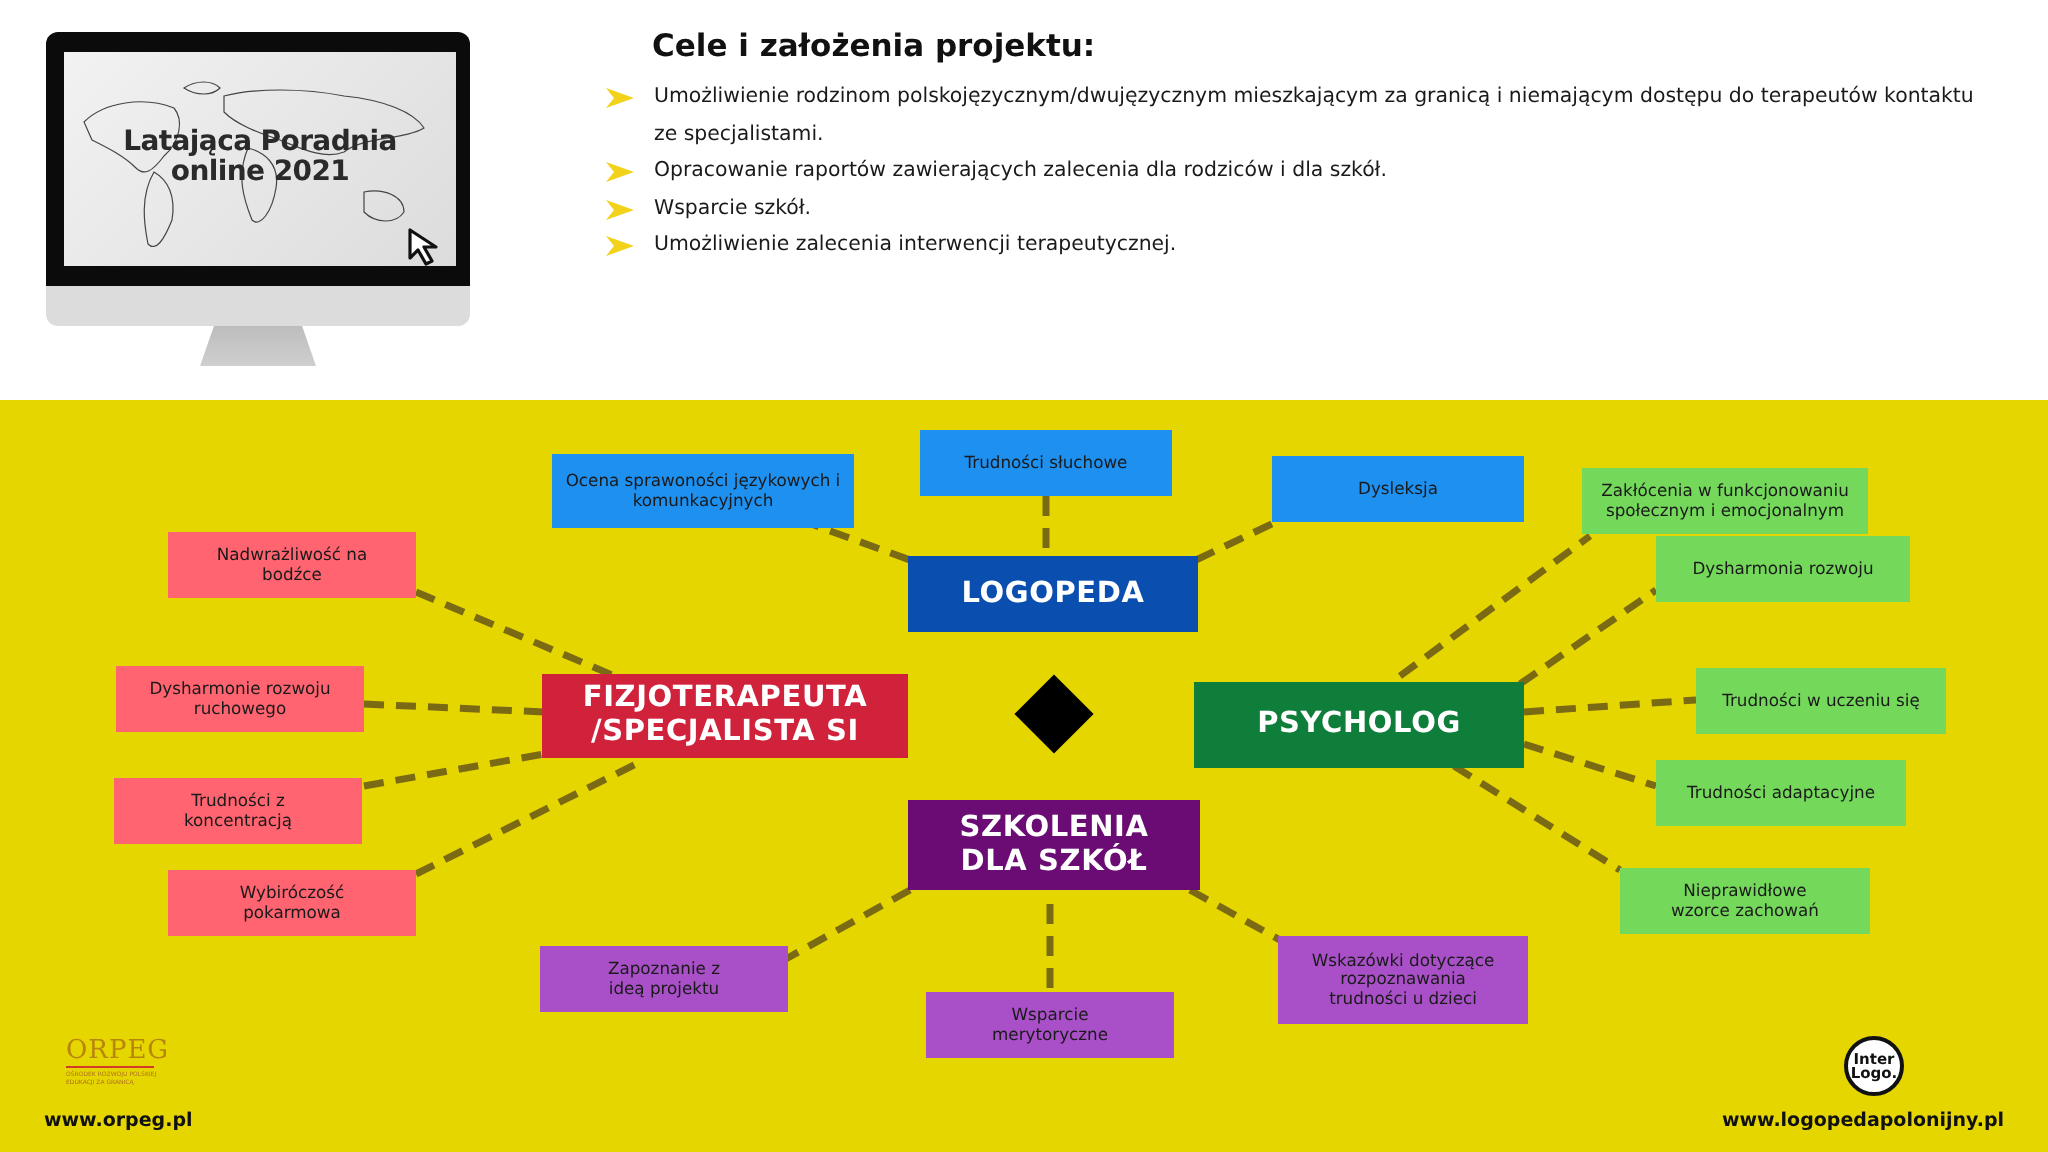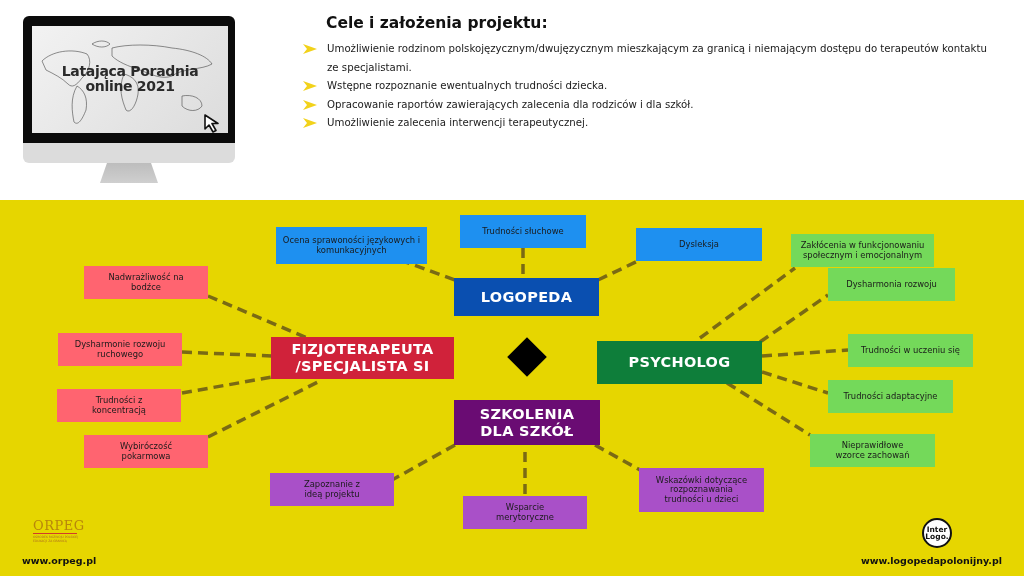--- a/index.html
+++ b/index.html
@@ -82,27 +82,27 @@
   <li>
     <svg class="arrow" viewBox="0 0 16 12">
         <path d="M1 1 L15 6 L1 11 L5 6 Z" fill="#f2d21a"></path>
       </svg>
     <span>Umożliwienie rodzinom polskojęzycznym/dwujęzycznym mieszkającym za granicą i niemającym dostępu do terapeutów kontaktu ze specjalistami.</span>
   </li>
   <li>
     <svg class="arrow" viewBox="0 0 16 12">
         <path d="M1 1 L15 6 L1 11 L5 6 Z" fill="#f2d21a"></path>
       </svg>
-    <span>Wstępne rozpoznanie ewentualnych trudności dziecka.</span>
+    <span>Opracowanie raportów zawierających zalecenia dla rodziców i dla szkół.</span>
   </li>
   <li>
     <svg class="arrow" viewBox="0 0 16 12">
         <path d="M1 1 L15 6 L1 11 L5 6 Z" fill="#f2d21a"></path>
       </svg>
-    <span>Opracowanie raportów zawierających zalecenia dla rodziców i dla szkół.</span>
+    <span>Wsparcie szkół.</span>
   </li>
   <li>
     <svg class="arrow" viewBox="0 0 16 12">
         <path d="M1 1 L15 6 L1 11 L5 6 Z" fill="#f2d21a"></path>
       </svg>
     <span>Umożliwienie zalecenia interwencji terapeutycznej.</span>
   </li>
 </ul>
 
 <svg class="lines" width="1024" height="576" viewBox="0 0 1024 576">

